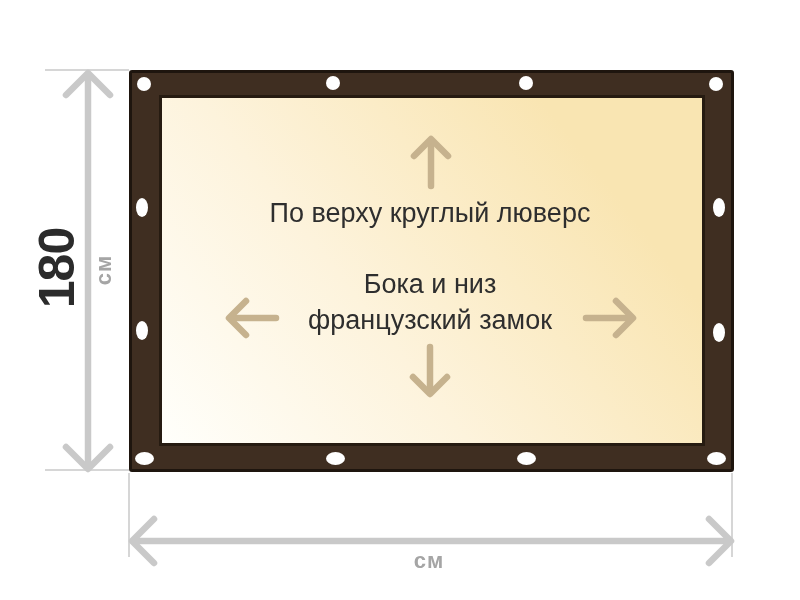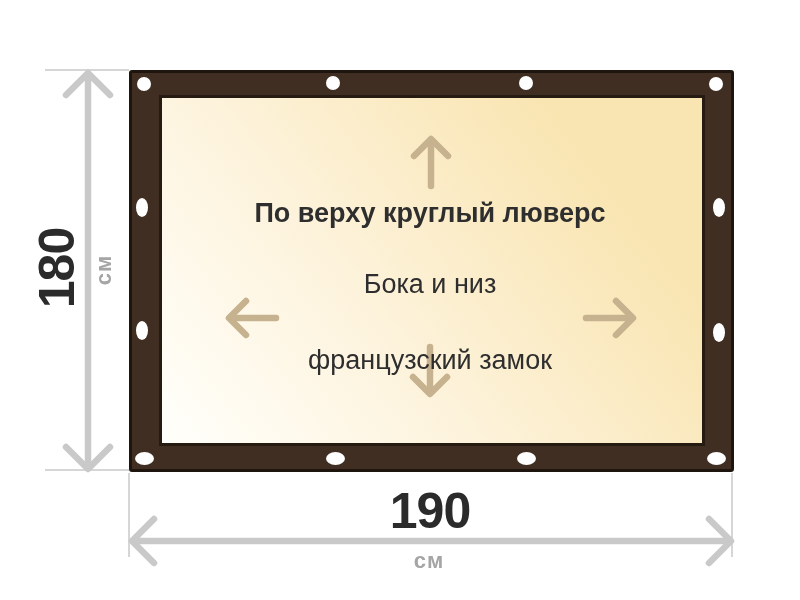--- a/index.html
+++ b/index.html
@@ -43,23 +43,23 @@
   
   .txt{position:absolute;transform:translate(-50%,-50%);white-space:nowrap;}
   .dim-value{font-size:50px;font-weight:700;color:#2B2B2B;letter-spacing:-1px;}
   .dim-unit{font-size:22px;font-weight:700;color:#A5A5A5;letter-spacing:1px;}
   .rot{transform:translate(-50%,-50%) rotate(-90deg);}
   .v180{left:57px;top:268px;}
   .u180{left:104px;top:270px;}
   .v190{left:430px;top:511px;}
   .u190{left:429px;top:561px;}
   .label{font-size:27px;font-weight:400;color:#2E2E2E;}
-  .lab-top{left:430px;top:213px;font-weight:bold;}
+  .lab-top{left:430px;top:213px;}
   .lab-mid1{left:430px;top:284px;}
-  .lab-mid2{left:430px;top:320px;margin-top:40px;}
+  .lab-mid2{left:430px;top:320px;}
 </style>
 </head>
 <body>
 
 <div class="stage">
 
   <div class="ext ext-top"></div>
   <div class="ext ext-bottom"></div>
   <div class="ext ext-bl"></div>
   <div class="ext ext-br"></div>
@@ -111,16 +111,15 @@
       <path class="dir-stroke" d="M616,301 L633,318 L616,335"></path>
     </g>
   </svg>
 
   <div class="txt label lab-top">По верху круглый люверс</div>
   <div class="txt label lab-mid1">Бока и низ</div>
   <div class="txt label lab-mid2">французский замок</div>
 
   <div class="txt rot dim-value v180">180</div>
   <div class="txt rot dim-unit u180">см</div>
-  <div class="txt dim-value v190">190</div>
   <div class="txt dim-unit u190">см</div>
 
 </div>
 
 </body></html>

